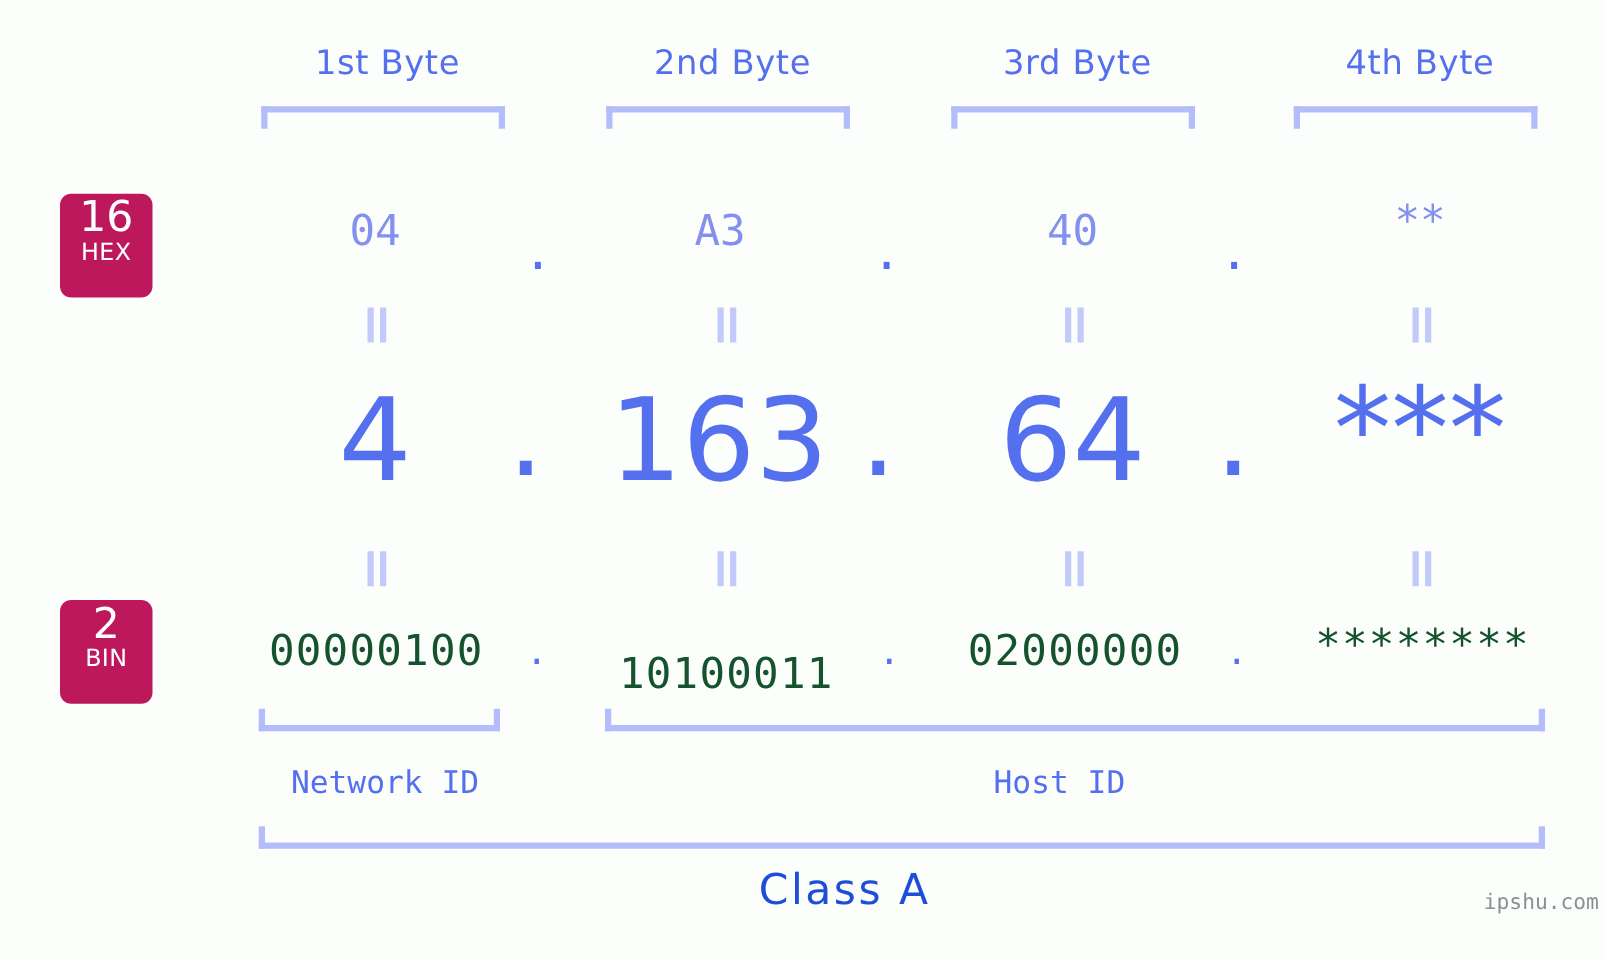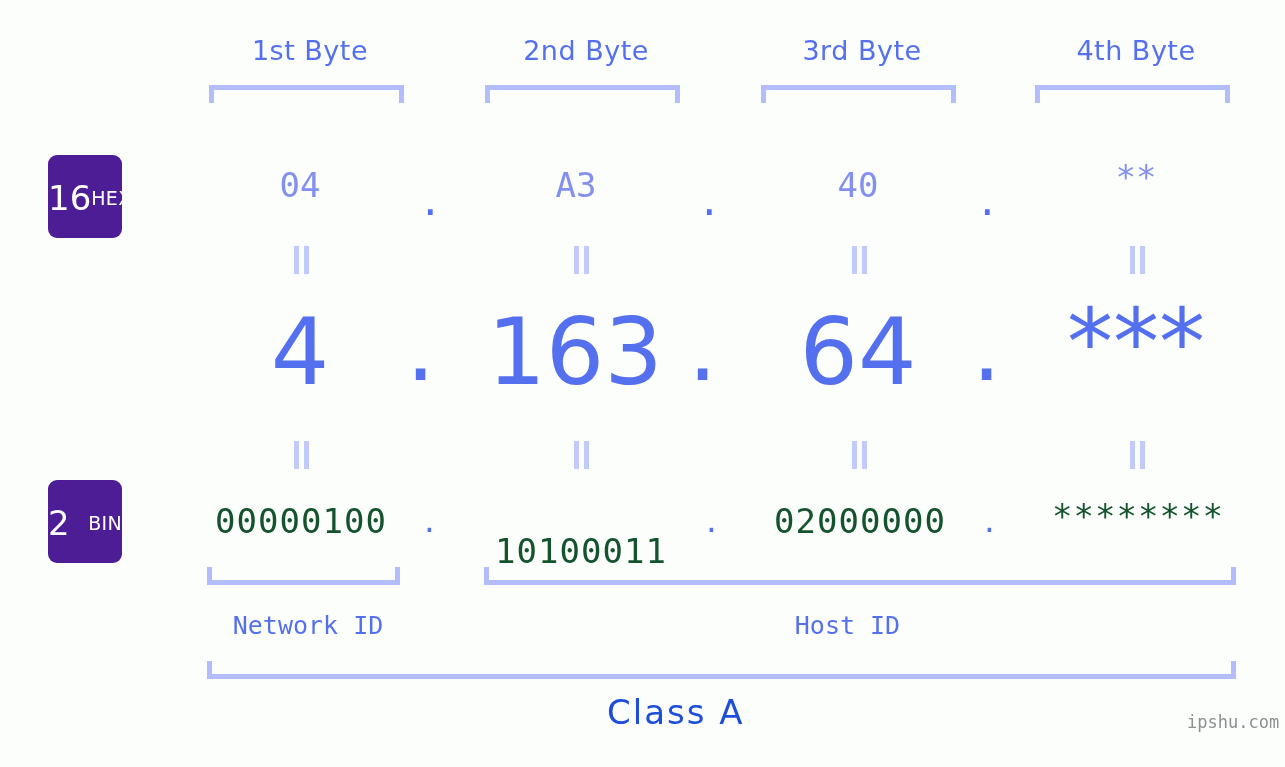--- a/index.html
+++ b/index.html
@@ -49,27 +49,27 @@
     border-top: none;
     height: 18px;
     box-sizing: border-box;
   }
 
   
   .badge {
     position: absolute;
     width: 74px;
     height: 83px;
-    background: #4c1d95;
+    background: #be185d;
     border-radius: 9px;
     color: #ffffff;
     display: flex;
-    flex-direction: row;
+    flex-direction: column;
     align-items: center;
-    justify-content: space-between;
+    justify-content: flex-start;
     font-family: "DejaVu Sans", sans-serif;
     box-sizing: border-box;
     padding-top: 2px;
   }
   .badge-num {
     font-size: 34px;
     line-height: 34px;
     font-weight: 400;
   }
   .badge-sub {
@@ -252,21 +252,21 @@
     </div>
 
   <div class="badge" style="left:48px; top:480px;">
     <span class="badge-num">2</span>
     <span class="badge-sub">BIN</span>
   </div>
 
   <div class="cell bin-val" style="left:190px; top:502px; width:222px;">00000100</div>
   <div class="dot-bin" style="left:424px; top:503px;">.</div>
 
-  <div class="cell bin-val" style="left:470px; top:532px; width:222px;">10100011</div>
+  <div class="cell bin-val" style="left:470px; top:520px; width:222px;">10100011</div>
   <div class="dot-bin" style="left:706px; top:503px;">.</div>
 
   <div class="cell bin-val" style="left:749px; top:502px; width:222px;">02000000</div>
   <div class="dot-bin" style="left:984px; top:503px;">.</div>
 
   <div class="cell bin-val" style="left:1027px; top:497px; width:222px;">********</div>
 
   <div class="bracket-up" style="left:207px; top:567px; width:193px;"></div>
   <div class="bracket-up" style="left:484px; top:567px; width:752px;"></div>
 

